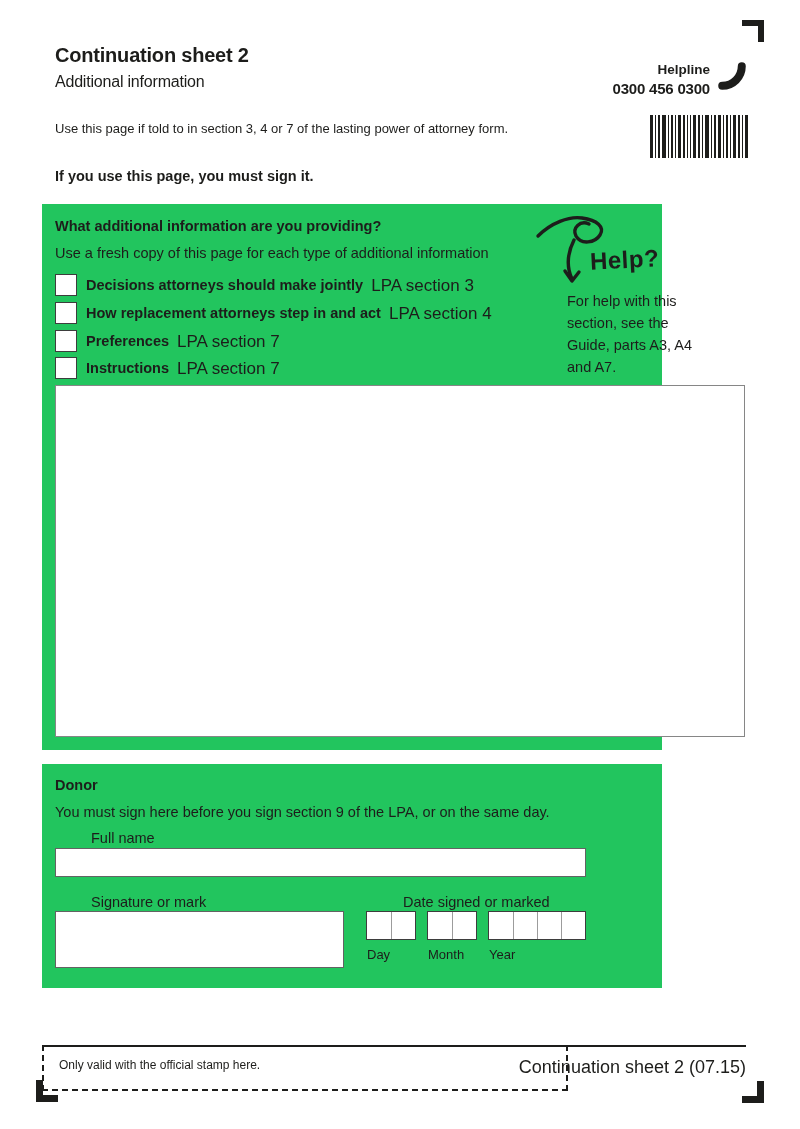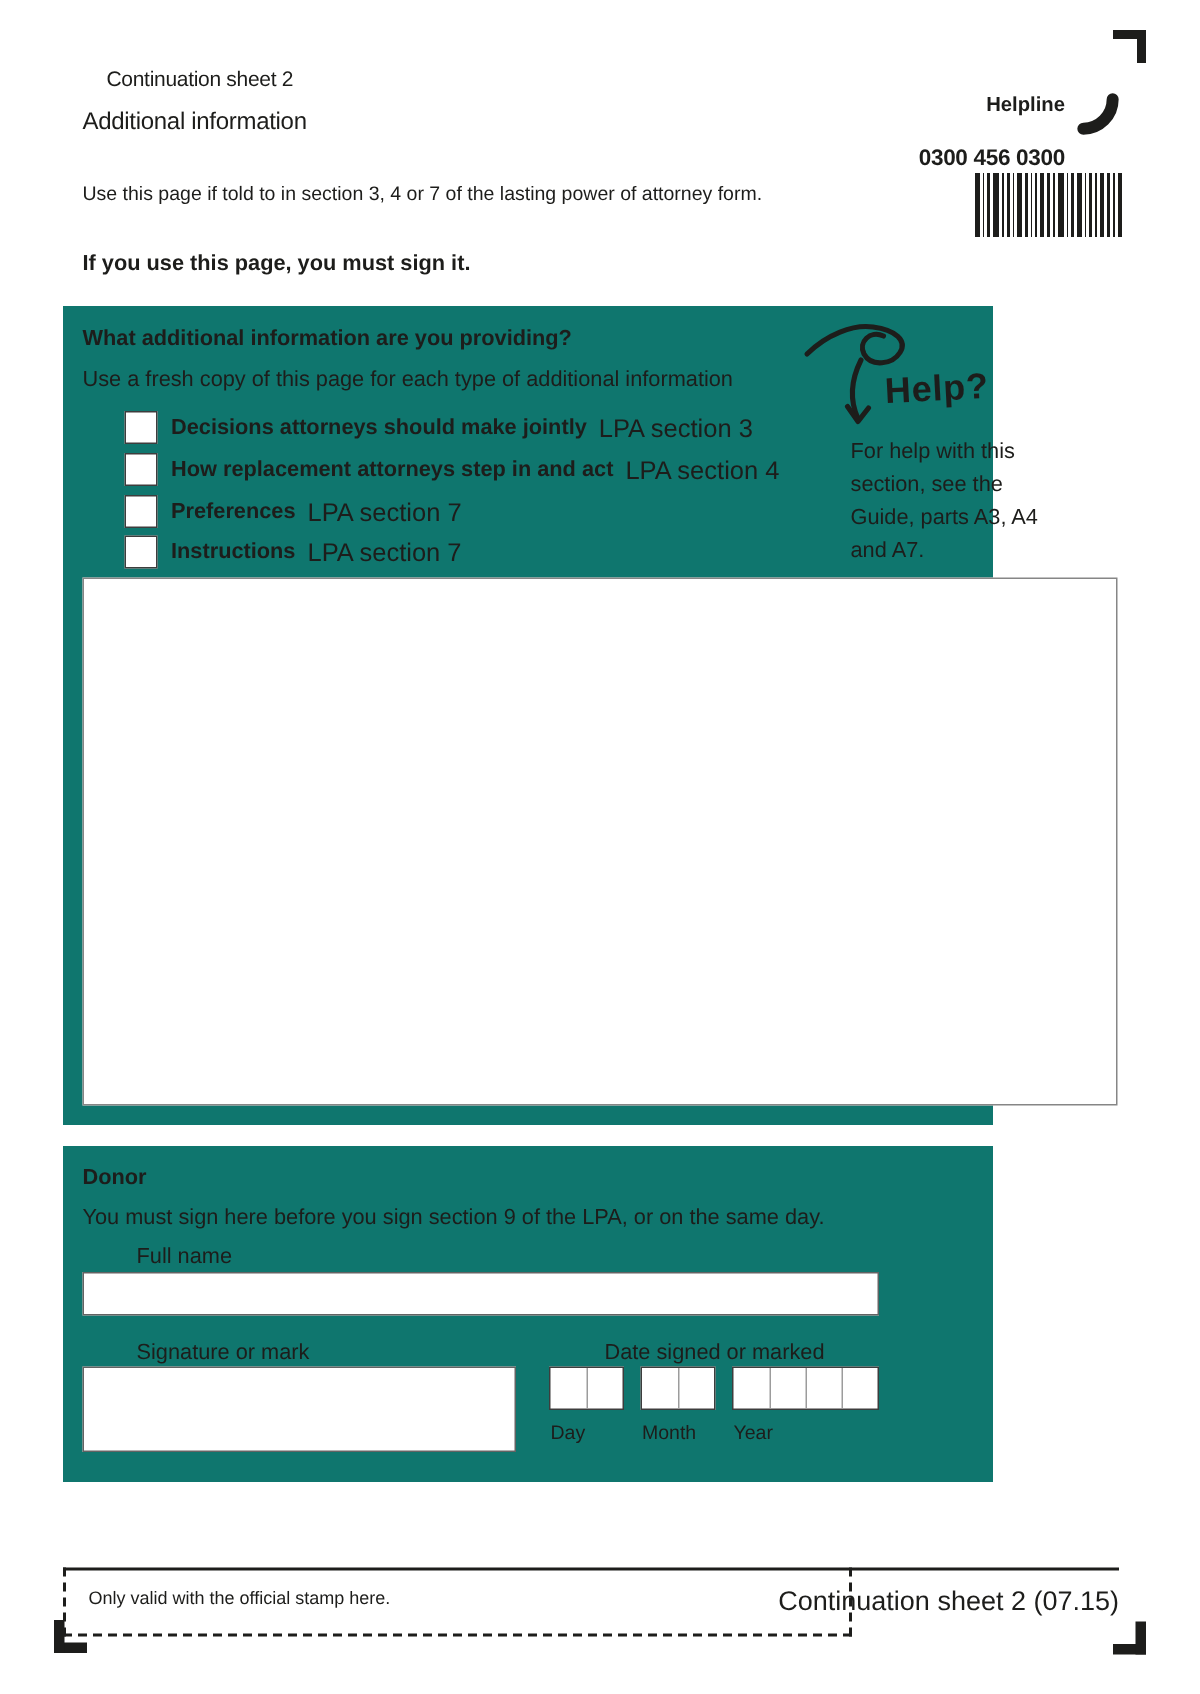--- a/index.html
+++ b/index.html
@@ -15,41 +15,41 @@
   }
   .abs { position: absolute; }
 
   
   .crop { position: absolute; width: 22px; height: 22px; }
   .crop.tr { border-top: 6px solid #1d1d1b; border-right: 6px solid #1d1d1b; }
   .crop.bl { border-left: 7px solid #1d1d1b; border-bottom: 7px solid #1d1d1b; }
   .crop.br { border-right: 7px solid #1d1d1b; border-bottom: 7px solid #1d1d1b; }
 
   
-  .title1 { left: 55px; top: 44px; font-size: 14px; font-weight: 400; letter-spacing: -0.2px; margin-left: 16px; }
+  .title1 { left: 55px; top: 44px; font-size: 20px; font-weight: 700; letter-spacing: -0.2px; }
   .title2 { left: 55px; top: 73px; font-size: 16px; font-weight: 400; letter-spacing: -0.2px; }
   .intro  { left: 55px; top: 114px; width: 472px; font-size: 13px; line-height: 30px; }
   .sign-notice { left: 55px; top: 168px; font-size: 14.5px; font-weight: 800; }
 
   .helpline { left: 510px; top: 62px; width: 200px; text-align: right; }
   .helpline .hl-label { font-size: 13.5px; font-weight: 800; }
-  .helpline .hl-number { font-size: 15px; font-weight: 800; margin-top: 20px; letter-spacing: -0.2px; }
+  .helpline .hl-number { font-size: 15px; font-weight: 800; margin-top: 3px; letter-spacing: -0.2px; }
   .phone { left: 716px; top: 60px; width: 32px; height: 32px; }
 
   .barcode { left: 650px; top: 115px; width: 98px; height: 43px; }
 
   
-  .panel { position: absolute; left: 42px; width: 620px; background: #0f766e; }
+  .panel { position: absolute; left: 42px; width: 620px; background: #22c55e; }
   .panel-info  { top: 204px; height: 546px; }
   .panel-donor { top: 764px; height: 224px; }
 
   .p-heading { position: absolute; left: 13px; font-size: 14.5px; font-weight: 800; }
   .p-text    { position: absolute; left: 13px; font-size: 14.5px; }
 
-  .opt-row { position: absolute; left: 13px; display: flex; align-items: center; height: 24px; margin-left: 28px; }
+  .opt-row { position: absolute; left: 13px; display: flex; align-items: center; height: 24px; }
   .checkbox {
     width: 22px; height: 22px; background: #ffffff;
     border: 1.5px solid #3d3d3d; flex: 0 0 auto;
   }
   .opt-label { margin-left: 9px; font-size: 14.5px; font-weight: 800; white-space: nowrap; }
   .opt-ref   { margin-left: 8px; font-size: 17px; font-weight: 400; white-space: nowrap; padding-top: 2px; }
 
   .help-arrow { left: 493px; top: 10px; width: 75px; height: 78px; }
   .help-title { left: 548px; top: 42px; font-size: 24px; font-weight: 800; transform: rotate(-3deg); letter-spacing: 0.5px; }
   .help-text  { left: 525px; top: 86px; width: 148px; font-size: 14.5px; line-height: 22px; }

